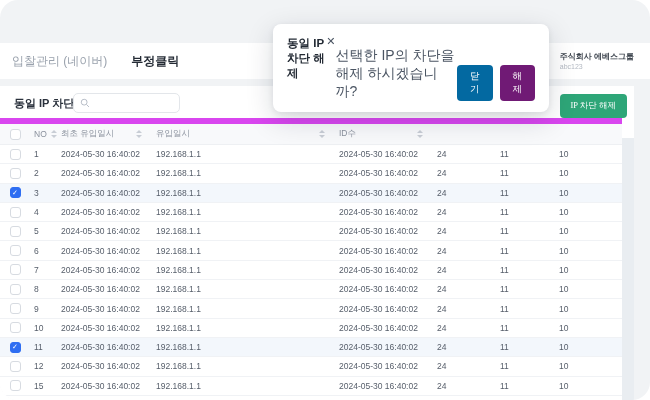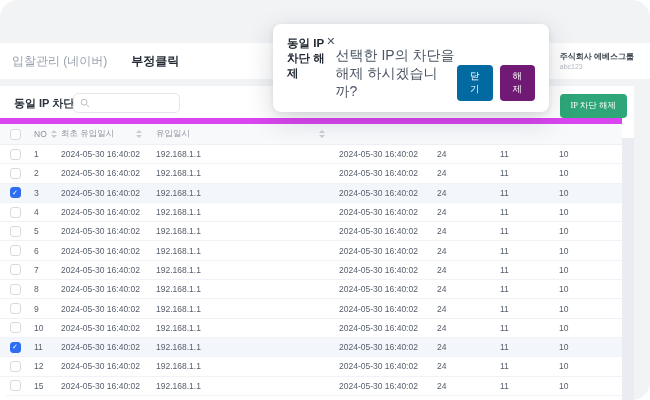--- a/index.html
+++ b/index.html
@@ -110,20 +110,27 @@
               <span class="arr dn"></span>
             </span>
           </div>
           <div class="th">
             <span>유입일시</span>
             <span class="sort">
               <span class="arr up"></span>
               <span class="arr dn"></span>
             </span>
           </div>
+          <div class="th">
+            <span>ID수</span>
+            <span class="sort">
+              <span class="arr up"></span>
+              <span class="arr dn"></span>
+            </span>
+          </div>
         </div>
       <div class="tbody">
           <div class="trow">
             <div class="td c-check">
               <span class="cb "></span>
             </div>
             <div class="td">1</div>
             <div class="td">2024-05-30 16:40:02</div>
             <div class="td">192.168.1.1</div>
             <div class="td">2024-05-30 16:40:02</div>

